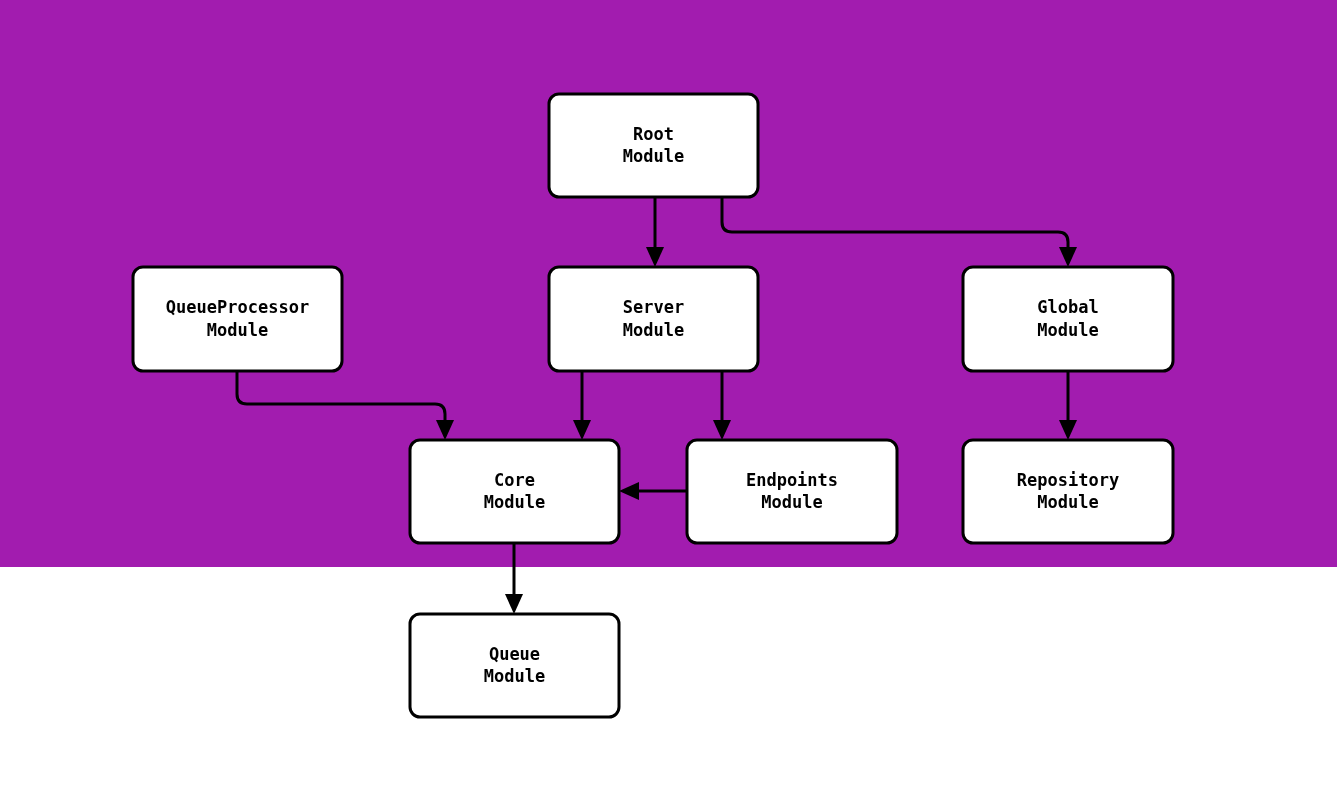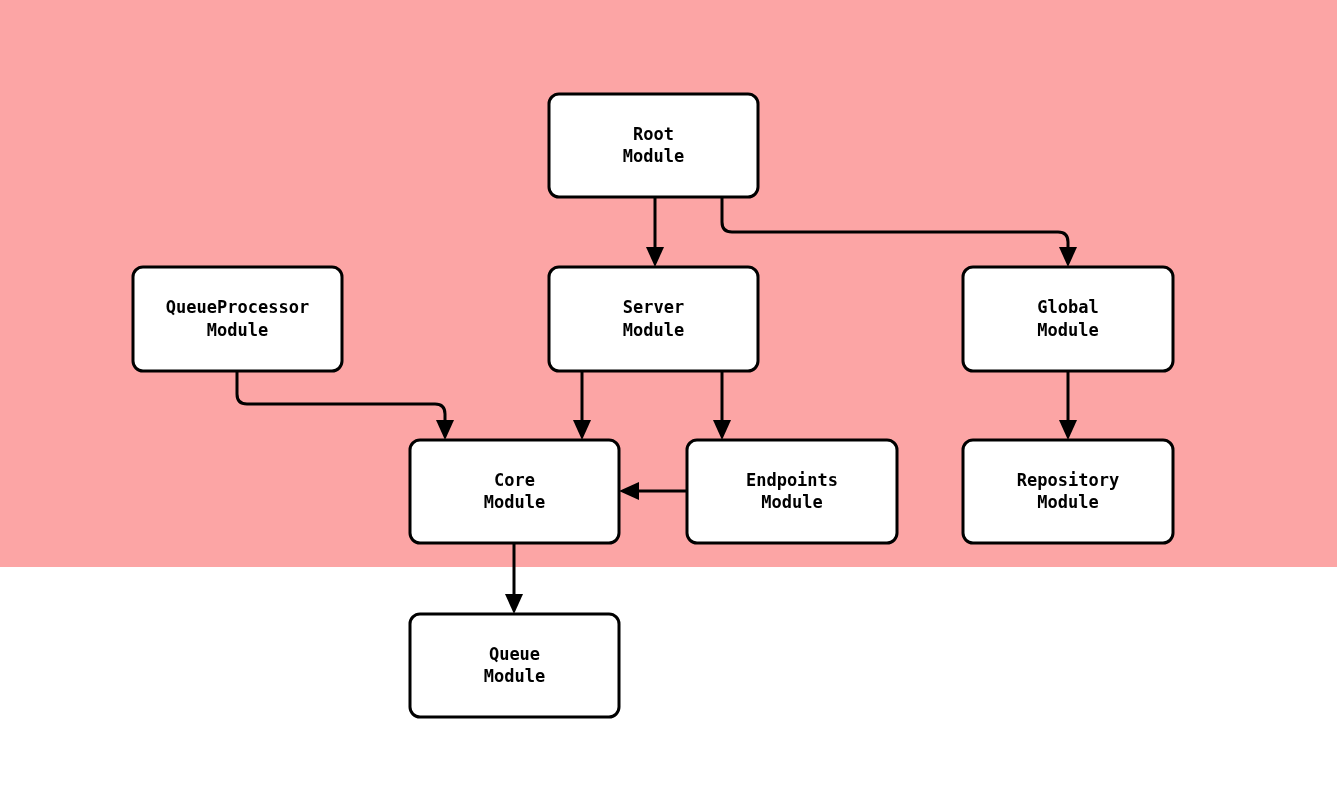--- a/index.html
+++ b/index.html
@@ -11,21 +11,21 @@
   body {
     width: 1337px;
     height: 809px;
     overflow: hidden;
     font-family: "DejaVu Sans Mono", "Liberation Mono", monospace;
   }
   #diagram-root {
     position: relative;
     width: 1337px;
     height: 567px;
-    background: #fca5a5;
+    background: #a21caf;
   }
   svg#diagram-canvas {
     display: block;
     width: 1337px;
     height: 809px;
   }
   .node-shape {
     fill: #ffffff;
     stroke: #000000;
     stroke-width: 3;

